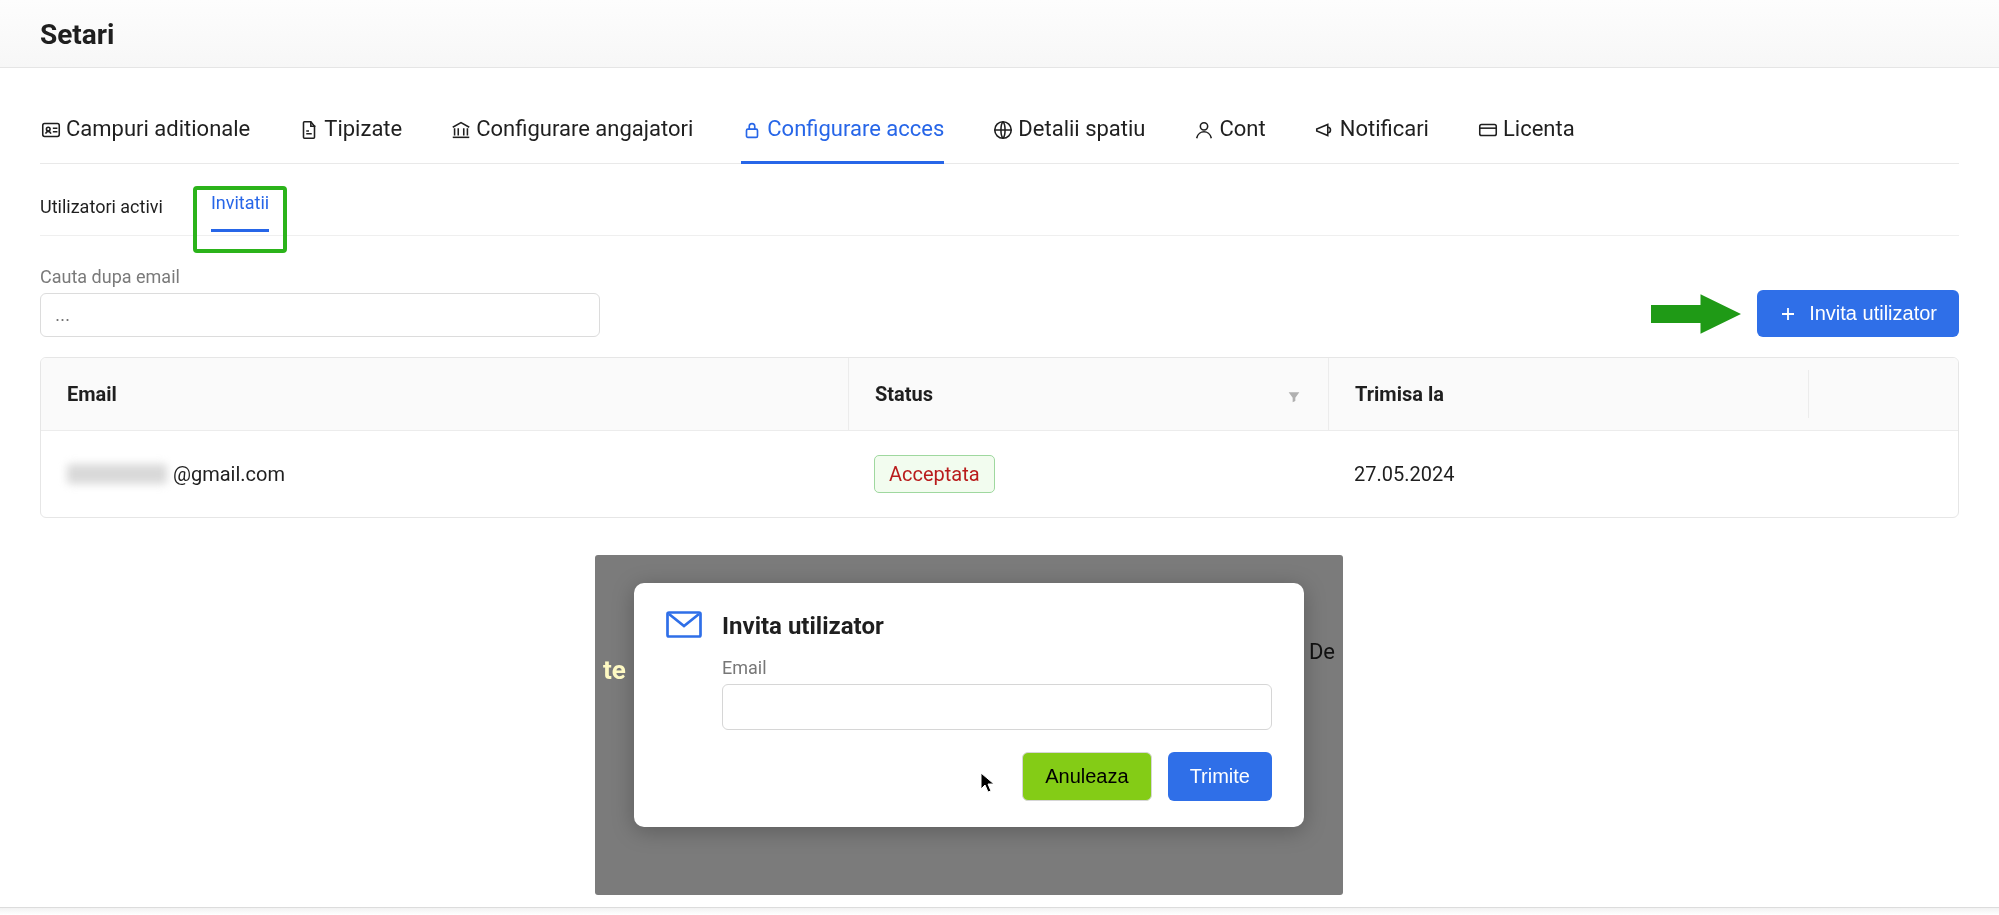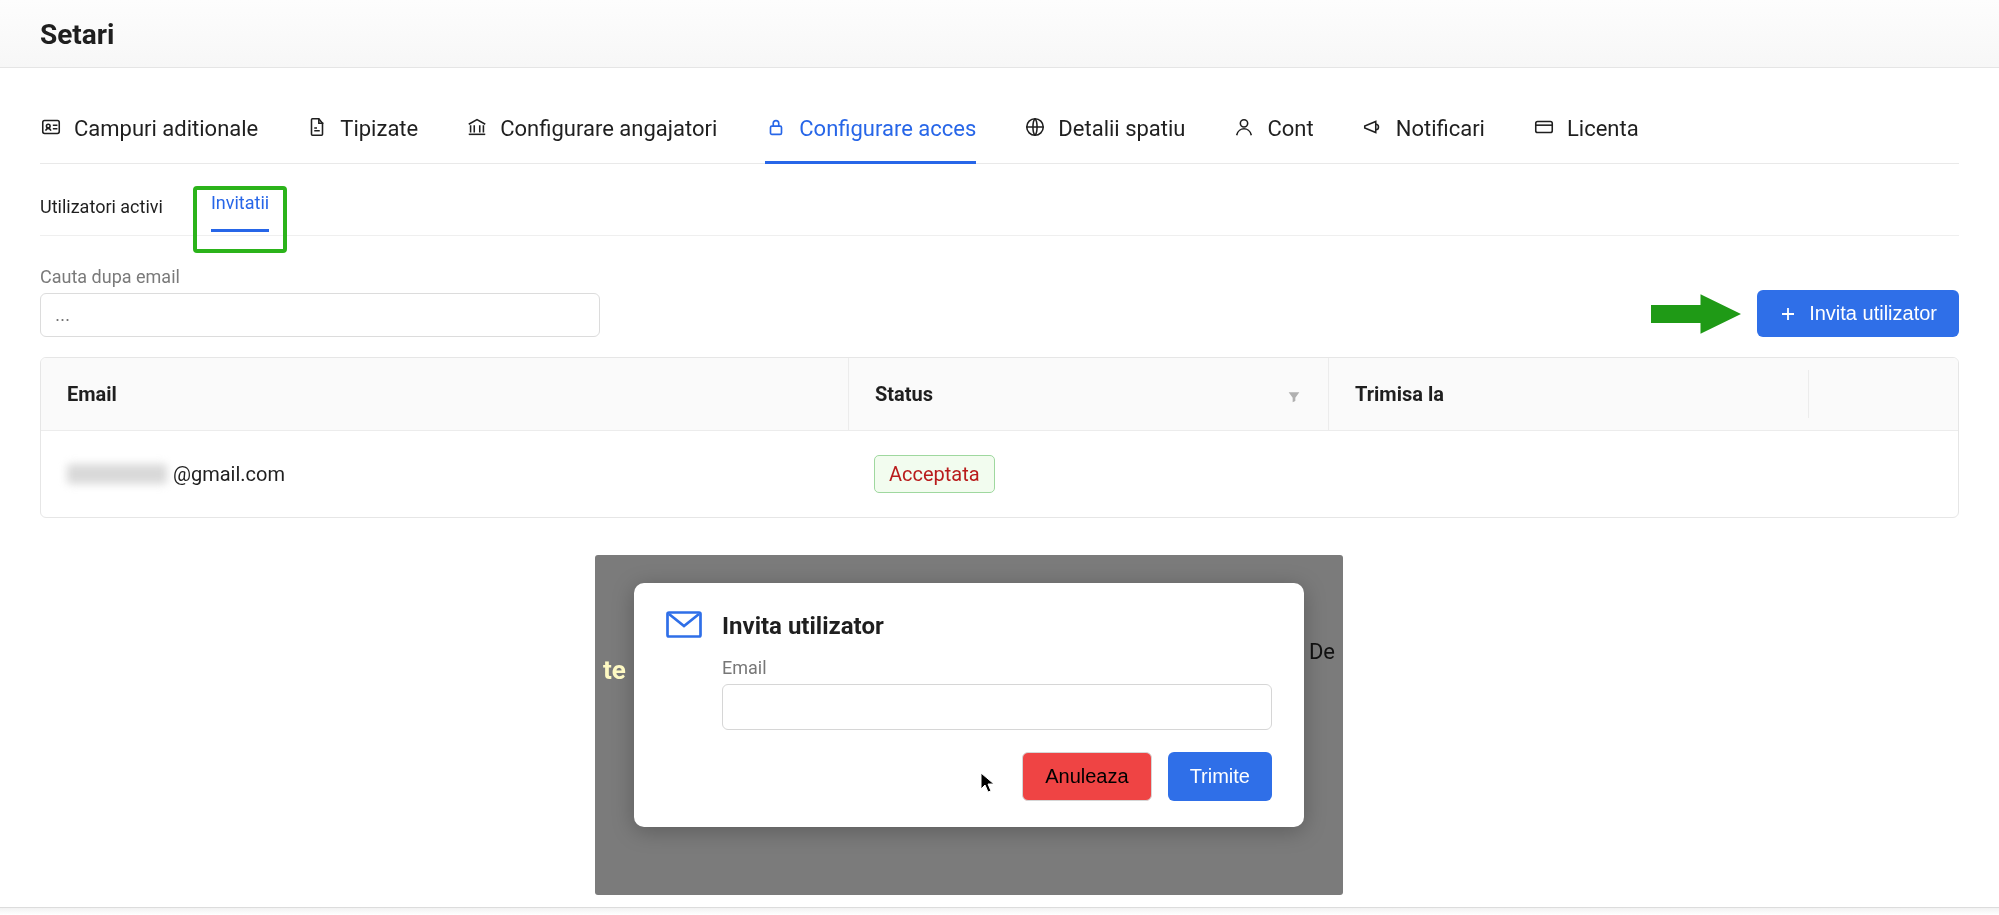--- a/index.html
+++ b/index.html
@@ -25,22 +25,22 @@
   padding: 0 40px;
 }
 .tabs-primary {
   display: flex;
   gap: 48px;
   border-bottom: 1px solid #e9e9e9;
   margin-top: 30px;
 }
 .tab-primary {
   display: flex;
-  align-items: flex-start;
-  gap: 12px;
+  align-items: flex-end;
+  gap: 4px;
   font-size: 22px;
   padding: 18px 0 22px;
   cursor: pointer;
   color: #1f1f1f;
   position: relative;
 }
 .tab-primary.active {
   color: #2766e8;
 }
 .tab-primary.active::after {
@@ -114,21 +114,21 @@
   border: none;
   border-radius: 6px;
   padding: 12px 22px;
   font-size: 20px;
   display: inline-flex;
   align-items: center;
   gap: 12px;
   cursor: pointer;
 }
 .btn-outline {
-  background: #ef4444;
+  background: #84cc16;
   border: 1px solid #d6d6d6;
   border-radius: 6px;
   padding: 12px 22px;
   font-size: 20px;
   cursor: pointer;
 }
 .plus-icon { width:18px; height:18px; }
 
 .table {
   width: 100%;
@@ -361,20 +361,21 @@
       <div class="th th-border"></div>
     </div>
     <div class="trow">
       <div class="td email-cell">
         <span class="blur-block"></span>
         <span>@gmail.com</span>
       </div>
       <div class="td">
         <span class="badge-accepted">Acceptata</span>
       </div>
+      <div class="td">27.05.2024</div>
       <div class="td"></div>
     </div>
   </div>
 </div>
 
 <div class="overlay">
   <span class="overlay-peek-left">te</span>
   <span class="overlay-peek-right">De</span>
   <div class="modal">
     <div class="modal-head">

